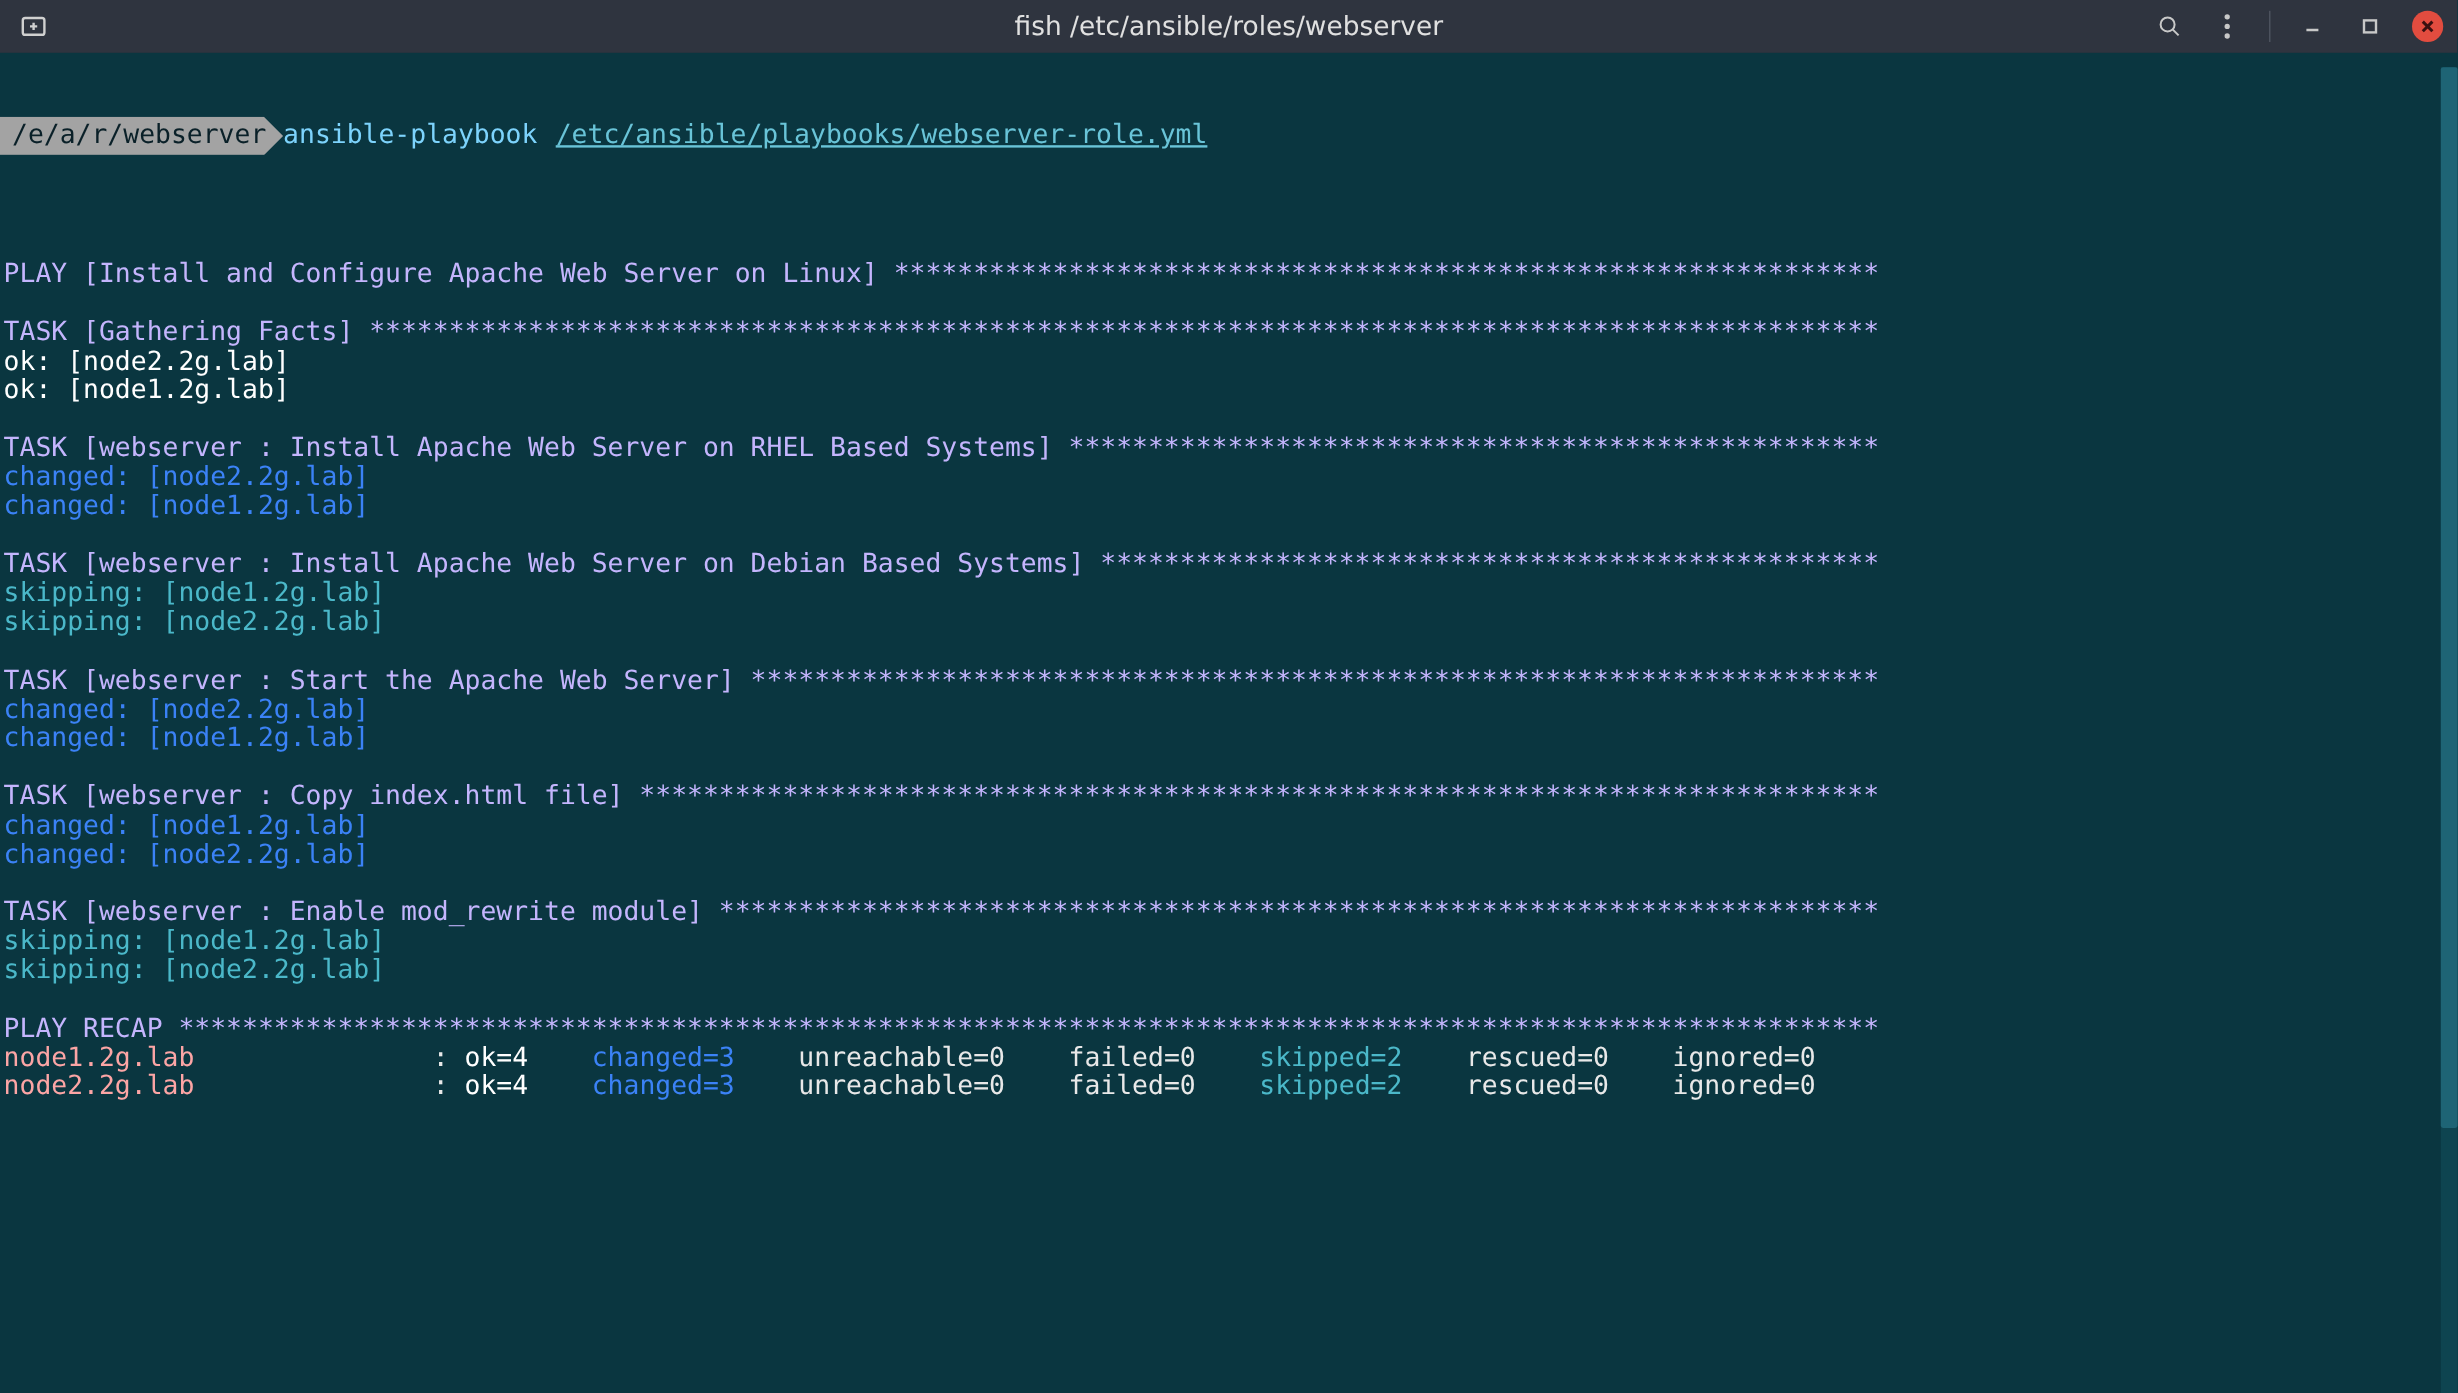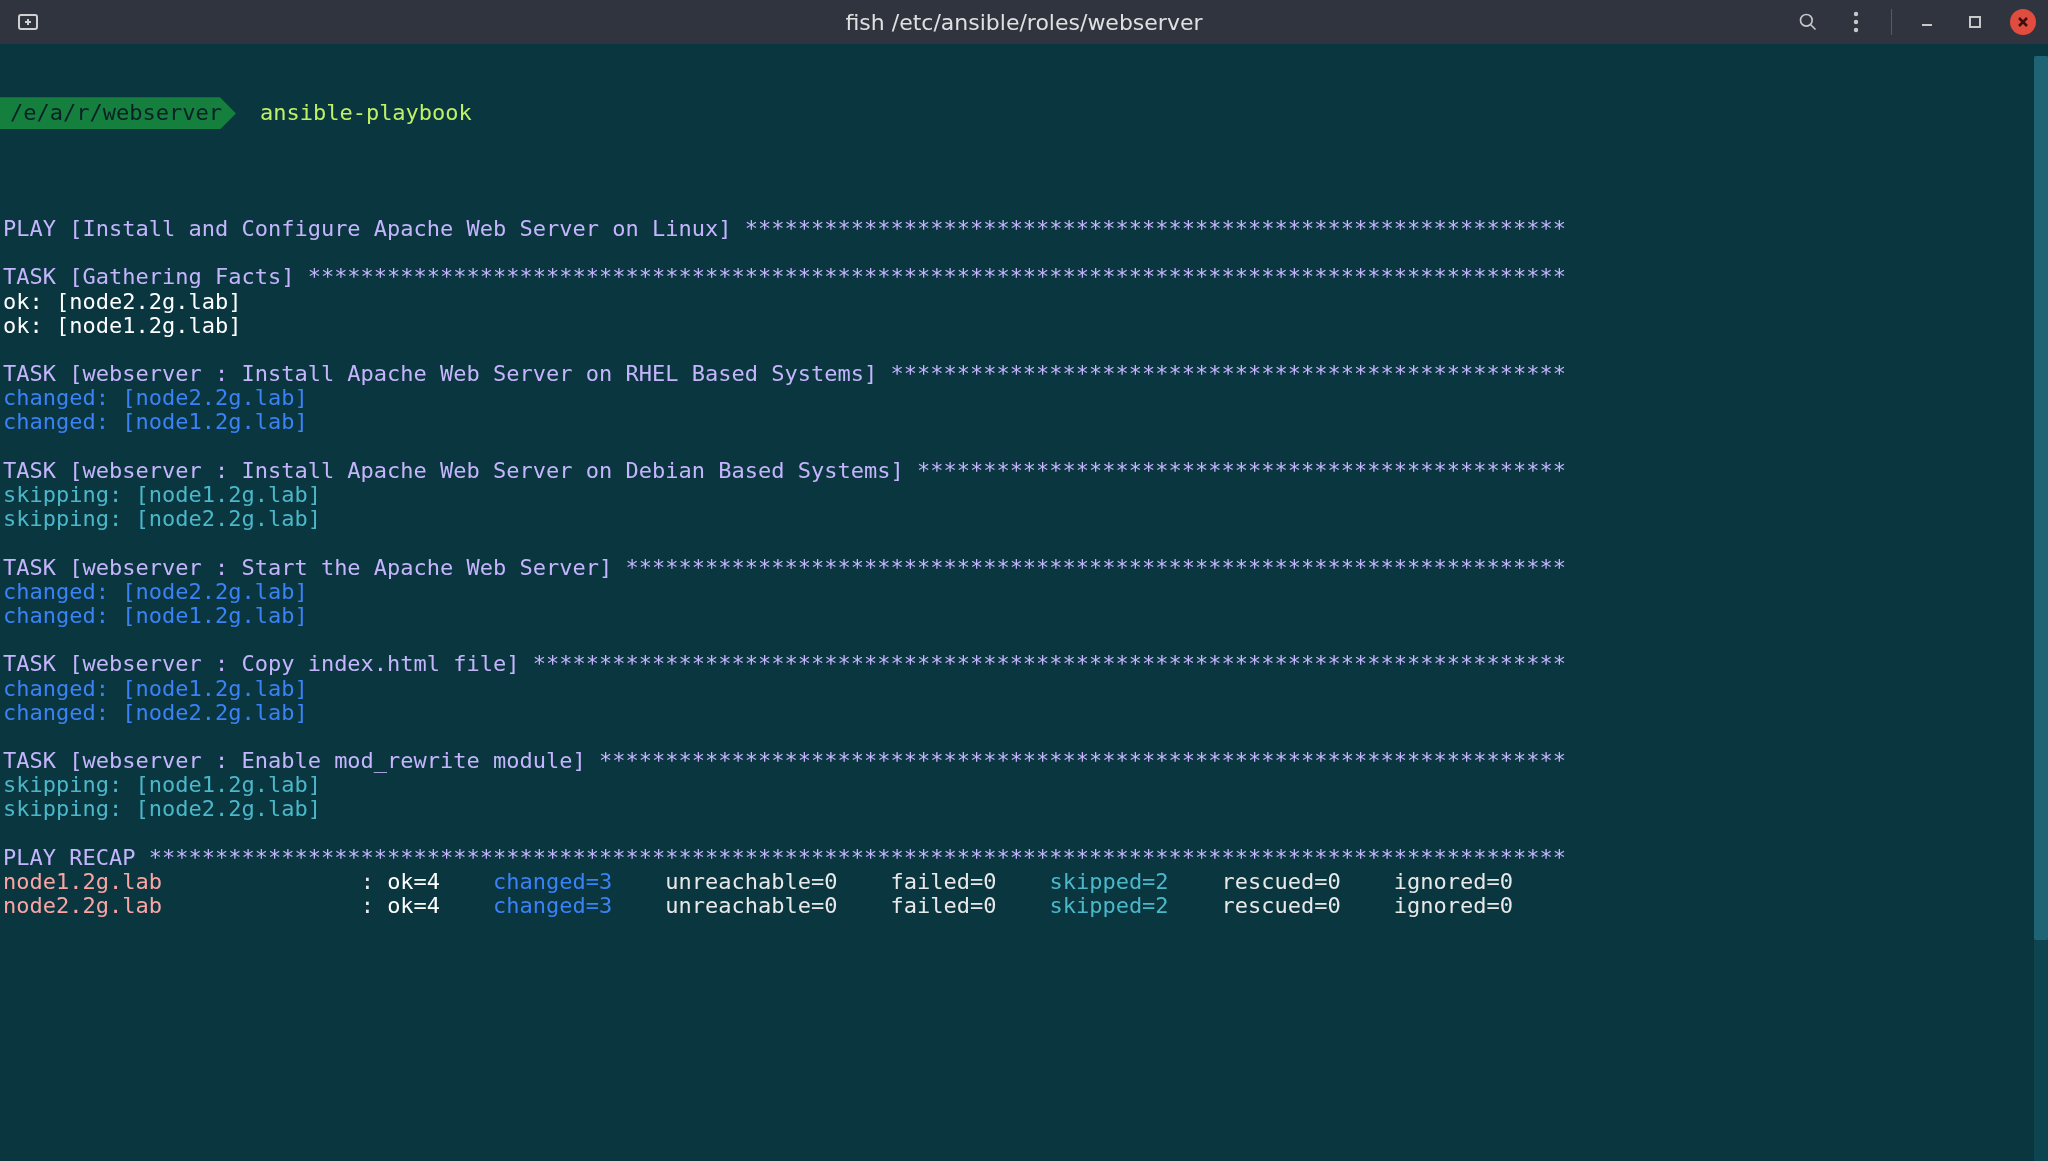--- a/index.html
+++ b/index.html
@@ -54,28 +54,28 @@
     position: relative;
   }
   .prompt-row {
     display:flex;
     align-items:center;
     height: 34px;
     margin-top:4px;
     margin-bottom: 14px;
   }
   .prompt-badge {
-    background:#15803d;
+    background:#a3a3a3;
     color:#0a2028;
     padding: 4px 14px 4px 10px;
     font-weight: 500;
     clip-path: polygon(0 0, calc(100% - 16px) 0, 100% 50%, calc(100% - 16px) 100%, 0 100%);
     font-size:22px;
   }
-  .cmd-part1 { color:#bef264; margin-left: 24px;}
+  .cmd-part1 { color:#7dd3fc; }
   .cmd-part2 { color:#69c4d8; text-decoration: underline; margin-left: 2px;}
   .line { padding: 0 3px; }
   .banner { color:#c4b5fd; font-weight:500;}
   .ok-stat { color:#ffffff; }
   .changed-stat { color:#3b82f6; }
   .skip-stat { color:#4bb8c9; }
   .host-yellow { color:#fca5a5; }
   .neutral { color:#e8e8e8; }
   .scrollbar {
     position:absolute;
@@ -138,19 +138,20 @@
         </svg>
     </div>
   </div>
 </div>
 
 <div class="terminal" id="terminal">
   <div class="prompt-row">
     <span class="prompt-badge">/e/a/r/webserver</span>
     <span class="cmd-part1">ansible-playbook</span>
     <span> </span>
+    <span class="cmd-part2">/etc/ansible/playbooks/webserver-role.yml</span>
   </div>
   <div id="body-lines"><div class="line">&nbsp;</div><div class="line banner">PLAY [Install and Configure Apache Web Server on Linux] **************************************************************</div><div class="line">&nbsp;</div><div class="line banner">TASK [Gathering Facts] ***********************************************************************************************</div><div class="line ok-stat">ok: [node2.2g.lab]</div><div class="line ok-stat">ok: [node1.2g.lab]</div><div class="line">&nbsp;</div><div class="line banner">TASK [webserver : Install Apache Web Server on RHEL Based Systems] ***************************************************</div><div class="line changed-stat">changed: [node2.2g.lab]</div><div class="line changed-stat">changed: [node1.2g.lab]</div><div class="line">&nbsp;</div><div class="line banner">TASK [webserver : Install Apache Web Server on Debian Based Systems] *************************************************</div><div class="line skip-stat">skipping: [node1.2g.lab]</div><div class="line skip-stat">skipping: [node2.2g.lab]</div><div class="line">&nbsp;</div><div class="line banner">TASK [webserver : Start the Apache Web Server] ***********************************************************************</div><div class="line changed-stat">changed: [node2.2g.lab]</div><div class="line changed-stat">changed: [node1.2g.lab]</div><div class="line">&nbsp;</div><div class="line banner">TASK [webserver : Copy index.html file] ******************************************************************************</div><div class="line changed-stat">changed: [node1.2g.lab]</div><div class="line changed-stat">changed: [node2.2g.lab]</div><div class="line">&nbsp;</div><div class="line banner">TASK [webserver : Enable mod_rewrite module] *************************************************************************</div><div class="line skip-stat">skipping: [node1.2g.lab]</div><div class="line skip-stat">skipping: [node2.2g.lab]</div><div class="line">&nbsp;</div><div class="line banner">PLAY RECAP ***********************************************************************************************************</div><div class="line"><span class="host-yellow">node1.2g.lab               </span><span class="neutral">: </span><span class="ok-stat">ok=4    </span><span class="changed-stat">changed=3    </span><span class="neutral">unreachable=0    </span><span class="neutral">failed=0    </span><span class="skip-stat">skipped=2    </span><span class="neutral">rescued=0    </span><span class="neutral">ignored=0</span></div><div class="line"><span class="host-yellow">node2.2g.lab               </span><span class="neutral">: </span><span class="ok-stat">ok=4    </span><span class="changed-stat">changed=3    </span><span class="neutral">unreachable=0    </span><span class="neutral">failed=0    </span><span class="skip-stat">skipped=2    </span><span class="neutral">rescued=0    </span><span class="neutral">ignored=0</span></div></div>
 </div>
 
 <div class="scrollbar">
   <div class="scroll-thumb"></div>
 </div>
 
 </body></html>

